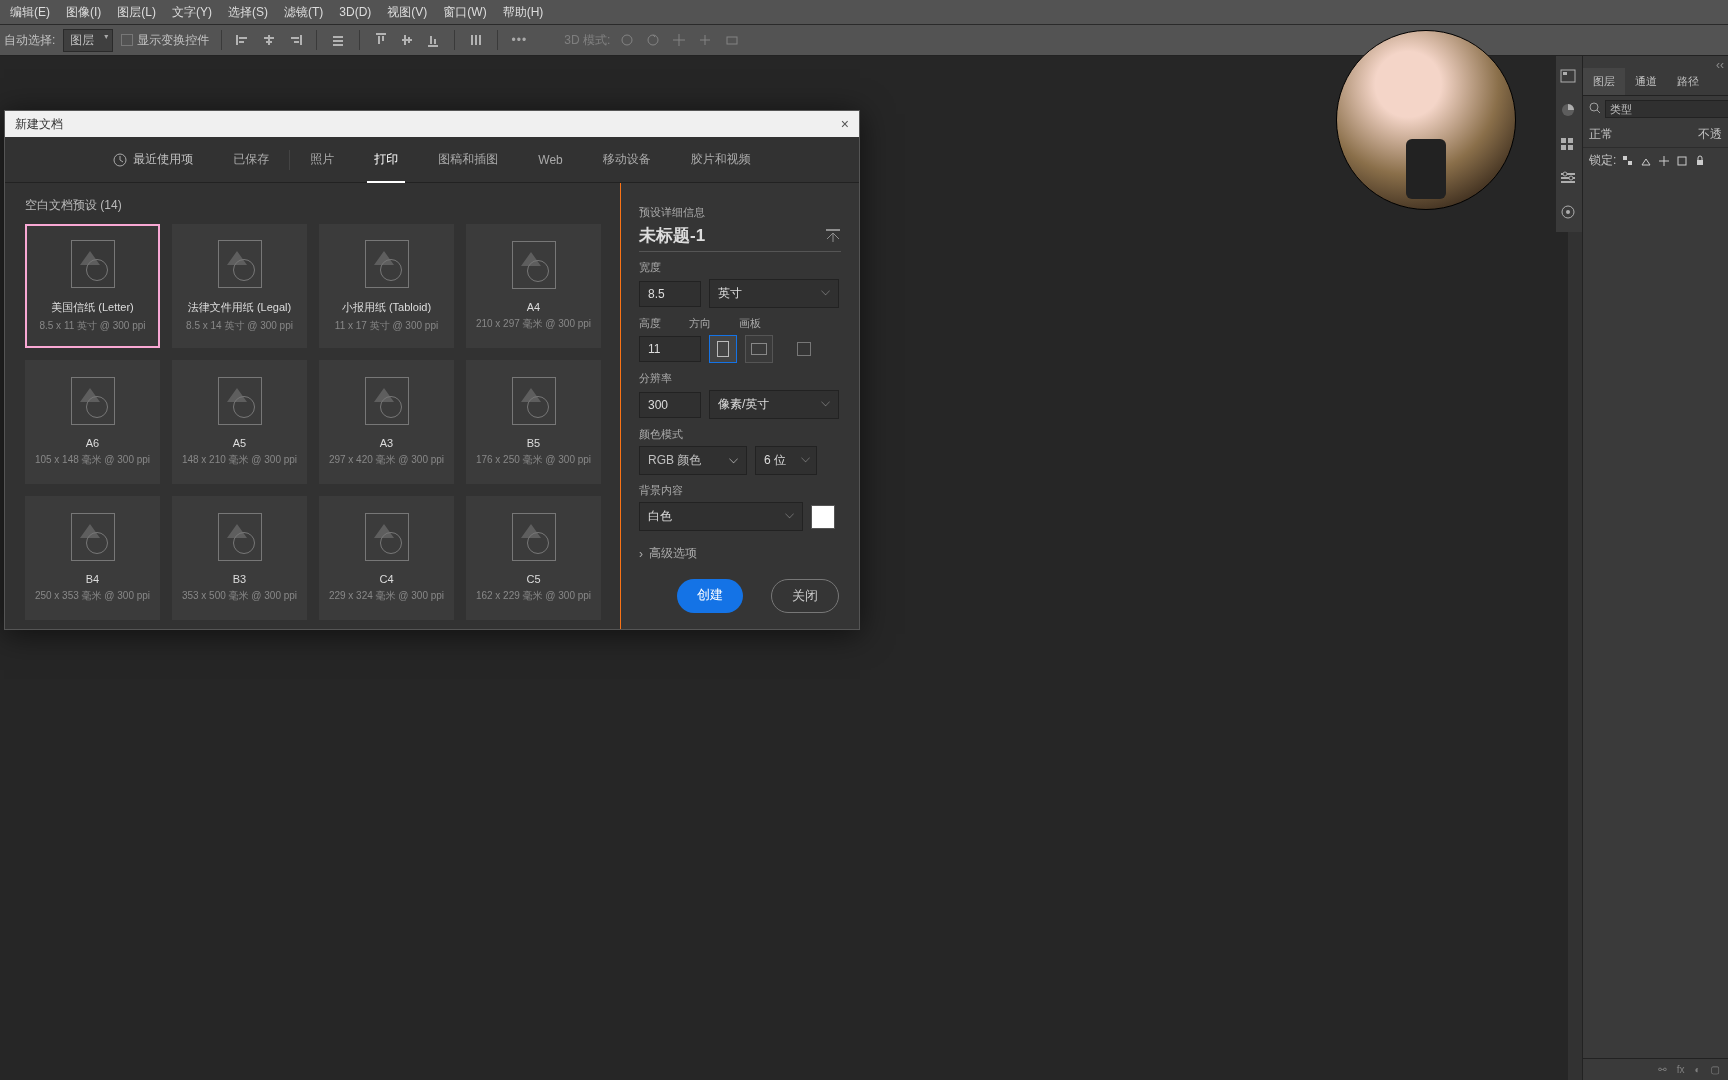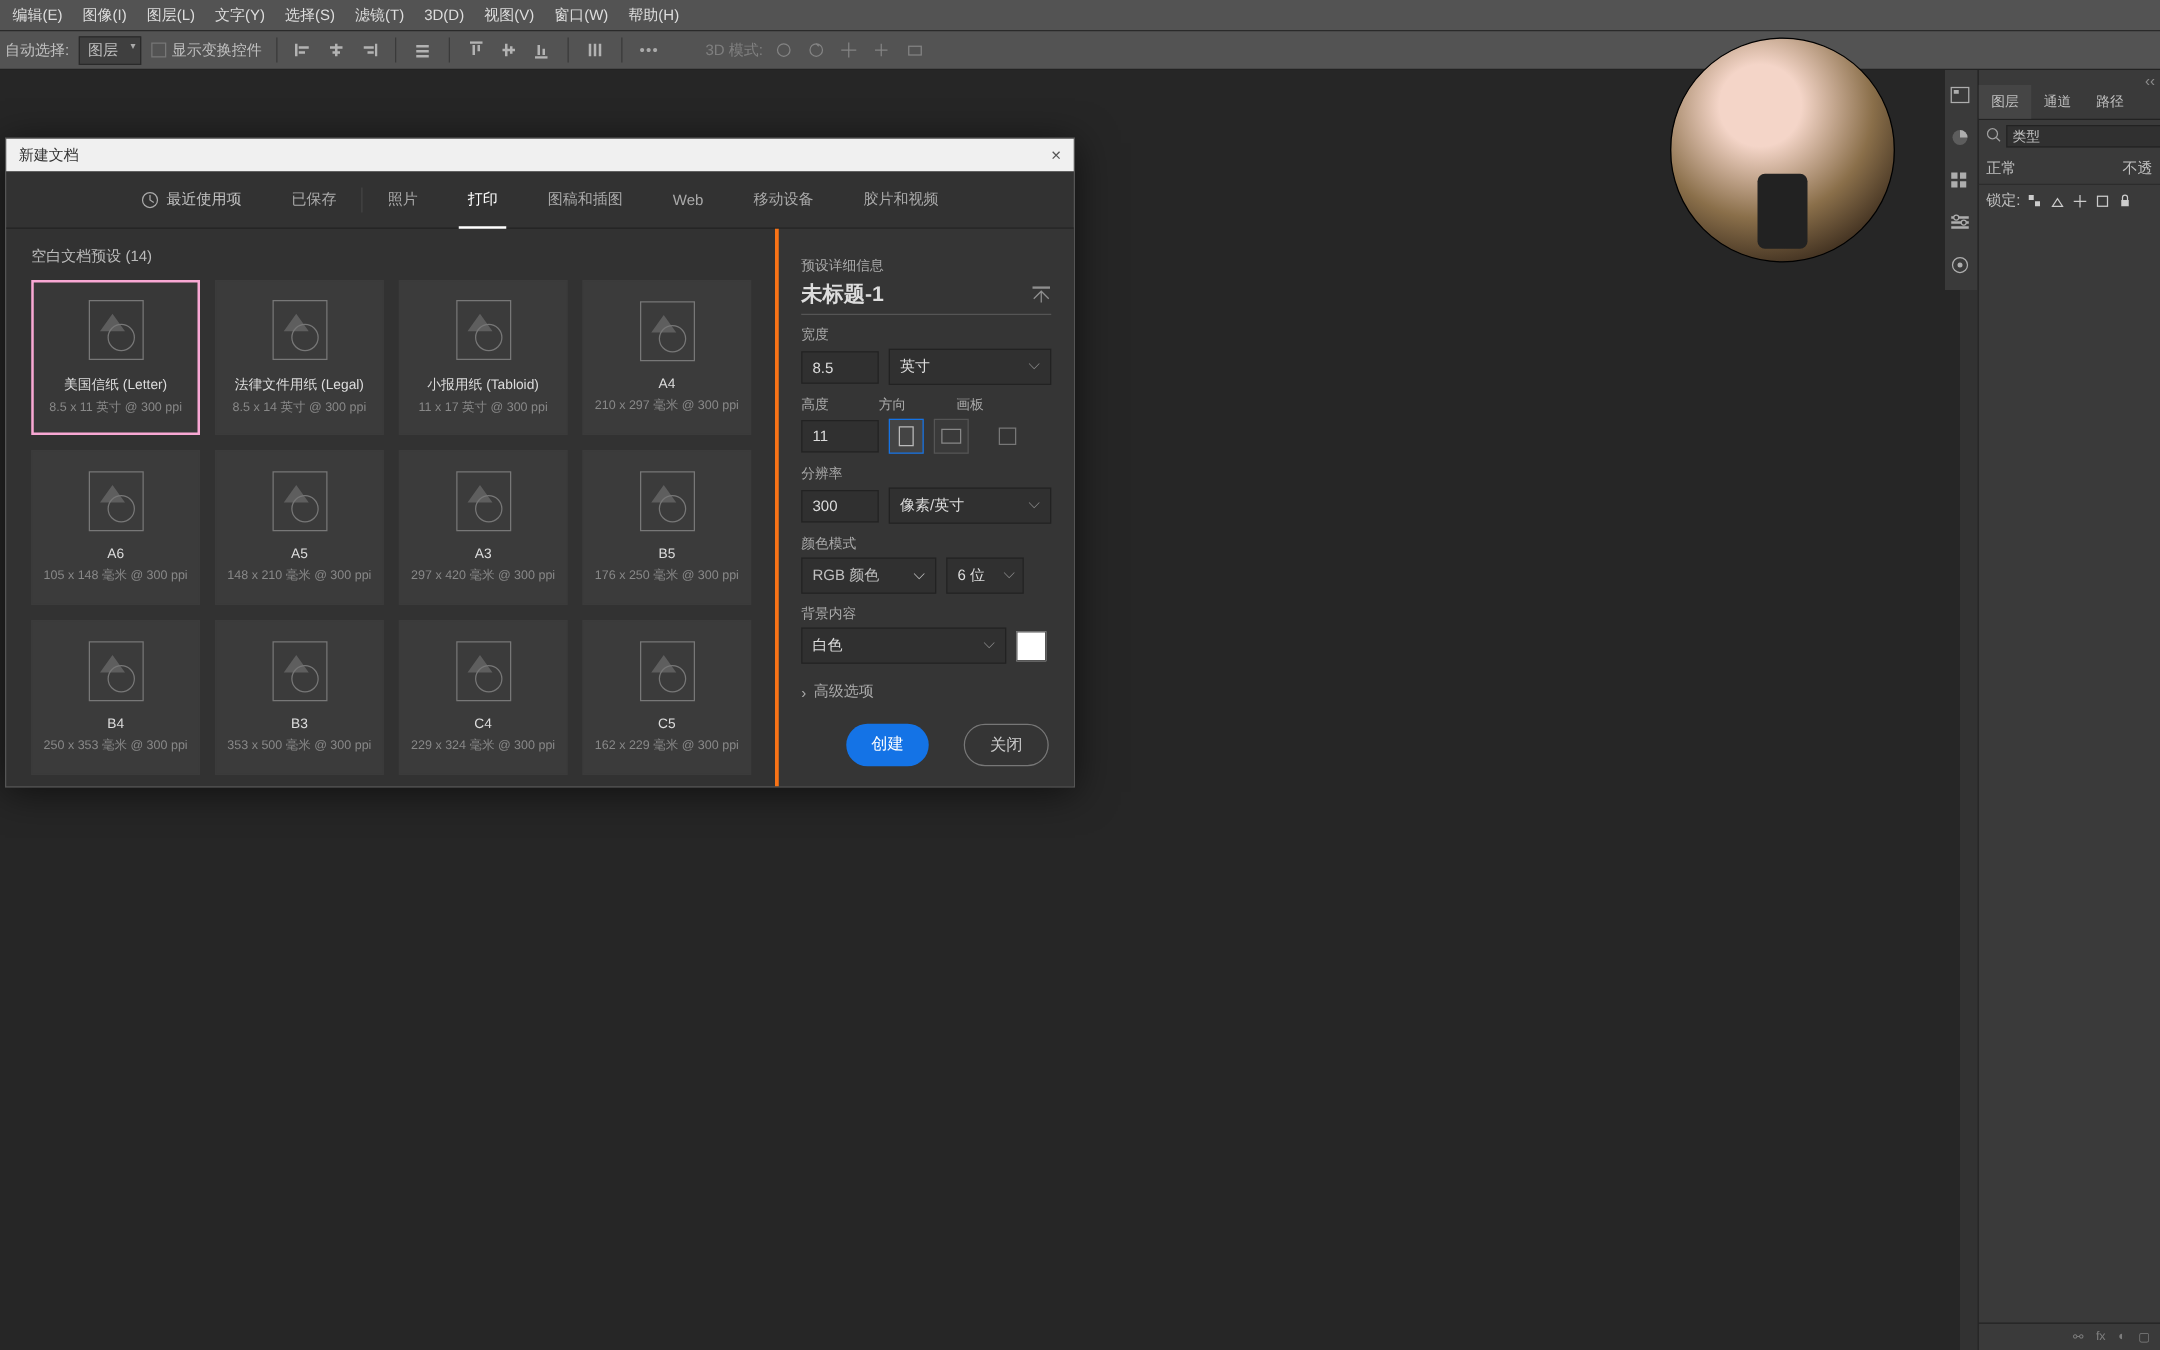--- a/index.html
+++ b/index.html
@@ -44,21 +44,21 @@
 .presets-col .hdr { color:#bbb; margin-bottom:10px; }
 .grid { display:flex; flex-wrap:wrap; gap:12px; }
 .card { width:135px; height:124px; background:#3b3b3b; border:1px solid #3b3b3b; display:flex; flex-direction:column; align-items:center; justify-content:center; gap:4px; }
 .card.big { height:124px; }
 .card.sel { border:2px solid #f9a8d4; background:#383838; }
 .card .ic { width:44px; height:48px; border:1px solid #777; display:flex; align-items:center; justify-content:center; margin-bottom:8px; position:relative; }
 .card .ic::before { content:""; position:absolute; width:20px; height:20px; border:1px solid #777; border-radius:50%; right:6px; bottom:6px; }
 .card .ic::after { content:""; position:absolute; border-left:10px solid transparent; border-right:10px solid transparent; border-bottom:14px solid #777; opacity:.6; left:8px; top:10px; }
 .card .t1 { font-size:11px; color:#ddd; text-align:center; }
 .card .t2 { font-size:10px; color:#888; text-align:center; }
-.detail-col { flex:1; background:#353535; border-left:3px solid #f97316; padding:14px 18px; position:relative; }
+.detail-col { flex:1; background:#353535; border-left:1px solid #f97316; padding:14px 18px; position:relative; }
 .detail-col .lbl { font-size:11px; color:#aaa; margin:8px 0 4px; }
 .detail-col .title-row { display:flex; align-items:center; justify-content:space-between; border-bottom:1px solid #555; padding-bottom:4px; }
 .detail-col .title-row .nm { font-size:17px; color:#ddd;font-weight:bold; }
 .detail-col .title-row .saveic { opacity:.6; }
 .row { display:flex; gap:8px; align-items:center; }
 .fld { background:#303030; border:1px solid #222; padding:5px 8px; color:#ddd; font-size:12px; }
 .fld.w60 { width:62px; }
 .fld.w130 { width:130px; position:relative; }
 .fld.w130::after { content:"⌵"; position:absolute; right:8px; top:4px; color:#888; }
 .fld.w90 { width:62px; position:relative; }
@@ -398,21 +398,21 @@
               <path d="M2 10 L8 4 L14 10 M8 4 L8 13" stroke="#ccc" fill="none"></path>
               <rect x="1" y="0" width="14" height="2" fill="#ccc"></rect>
             </svg>
           </span>
       </div>
       <div class="lbl">宽度</div>
       <div class="row">
         <input class="fld w60" value="8.5" style="">
         <div class="fld w130">英寸</div>
       </div>
-      <div class="row" style="gap:40px;align-items:flex-end;">
+      <div class="row" style="gap:28px;align-items:flex-end;">
         <span class="lbl">高度</span>
         <span class="lbl">方向</span>
         <span class="lbl">画板</span>
       </div>
       <div class="row">
         <input class="fld w60" value="11" style="">
         <div class="obtn on">
             <div class="pg"></div>
           </div>
         <div class="obtn">

